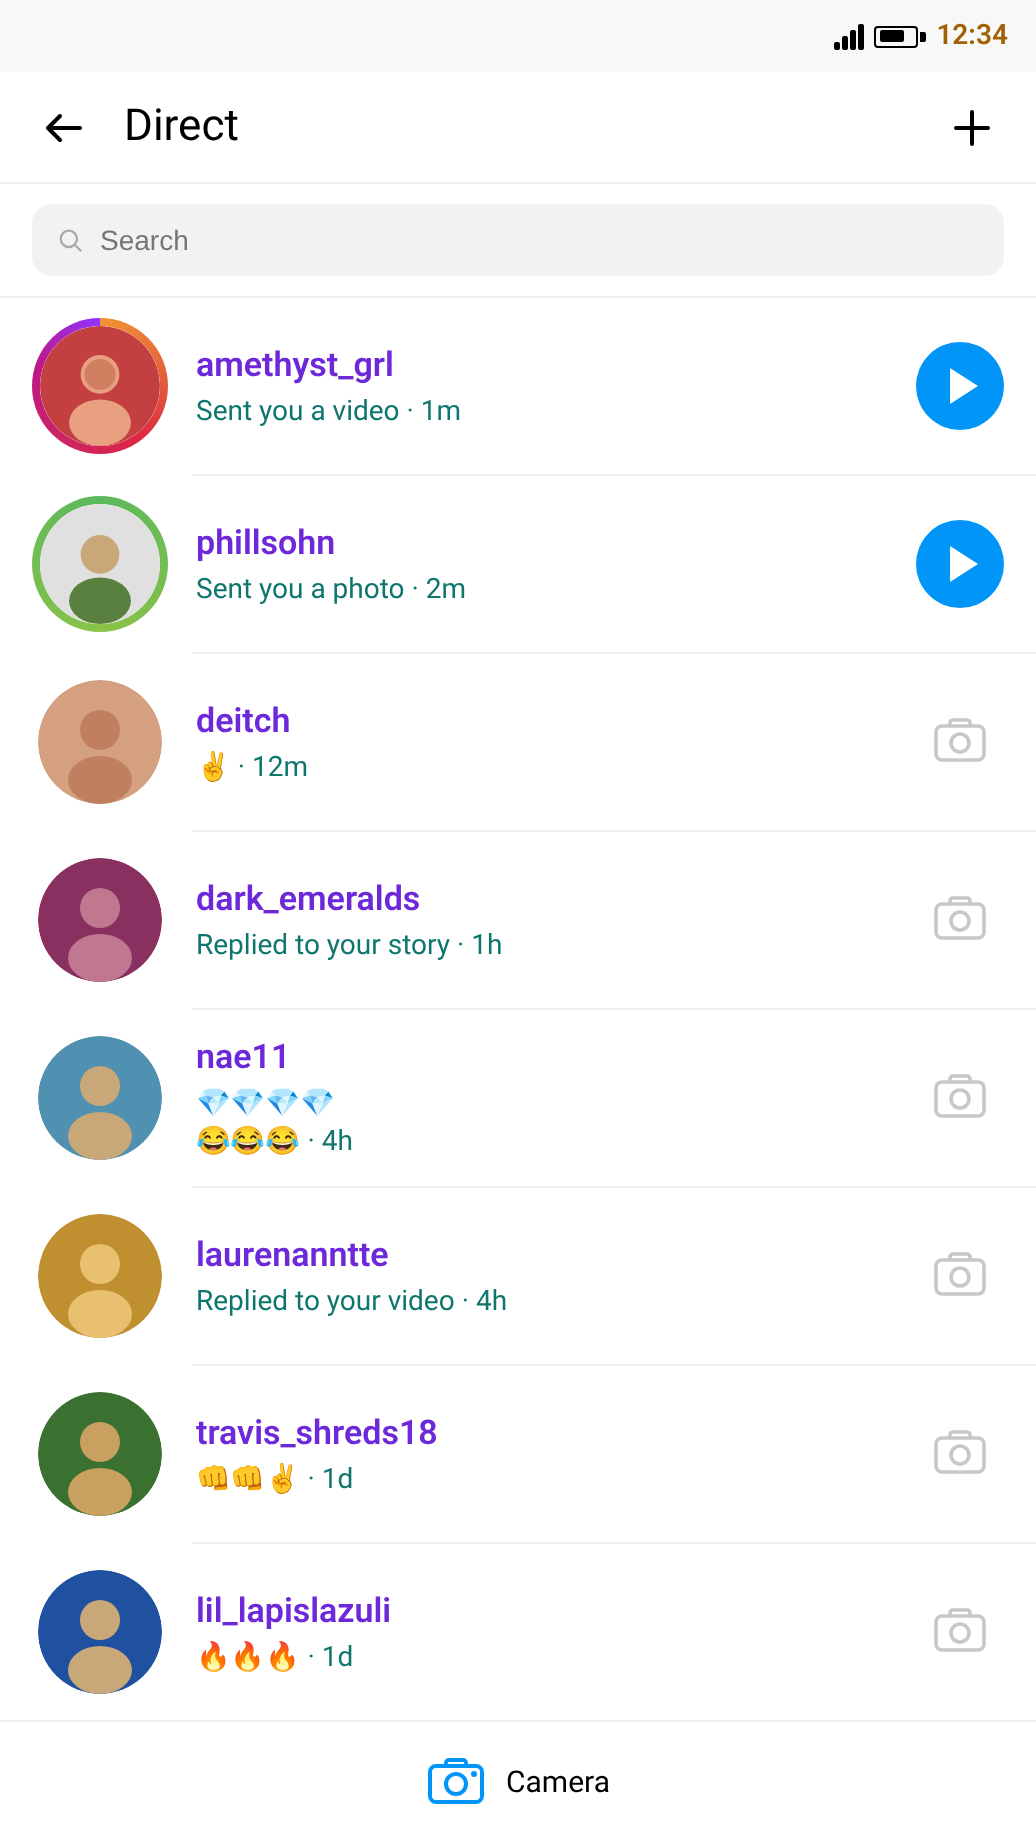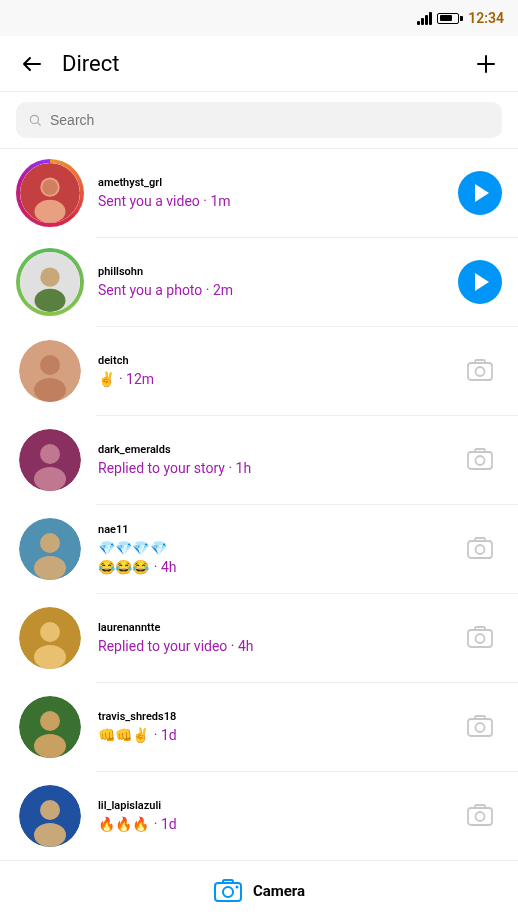--- a/index.html
+++ b/index.html
@@ -158,28 +158,28 @@
       justify-content: center;
     }
 
     
     .message-content {
       flex: 1;
       margin-left: 14px;
       overflow: hidden;
     }
     .message-username {
-      font-size: 11px;
+      font-size: 17px;
       font-weight: 600;
-      color: #000000;
+      color: #6d28d9;
       margin-bottom: 2px;
     }
     .message-preview {
       font-size: 14px;
-      color: #a21caf;
+      color: #0f766e;
       white-space: nowrap;
       overflow: hidden;
       text-overflow: ellipsis;
     }
 
     
     .action-btn {
       width: 44px;
       height: 44px;
       flex-shrink: 0;
@@ -216,21 +216,21 @@
       background: #fff;
       border-top: 1px solid #efefef;
       display: flex;
       align-items: center;
       justify-content: center;
       gap: 10px;
       cursor: pointer;
     }
     .bottom-bar-label {
       font-size: 15px;
-      font-weight: 700;
+      font-weight: 400;
       color: #000;
     }
 
     
     .signal-icon {
       display: flex;
       align-items: flex-end;
       gap: 1px;
       height: 14px;
     }

